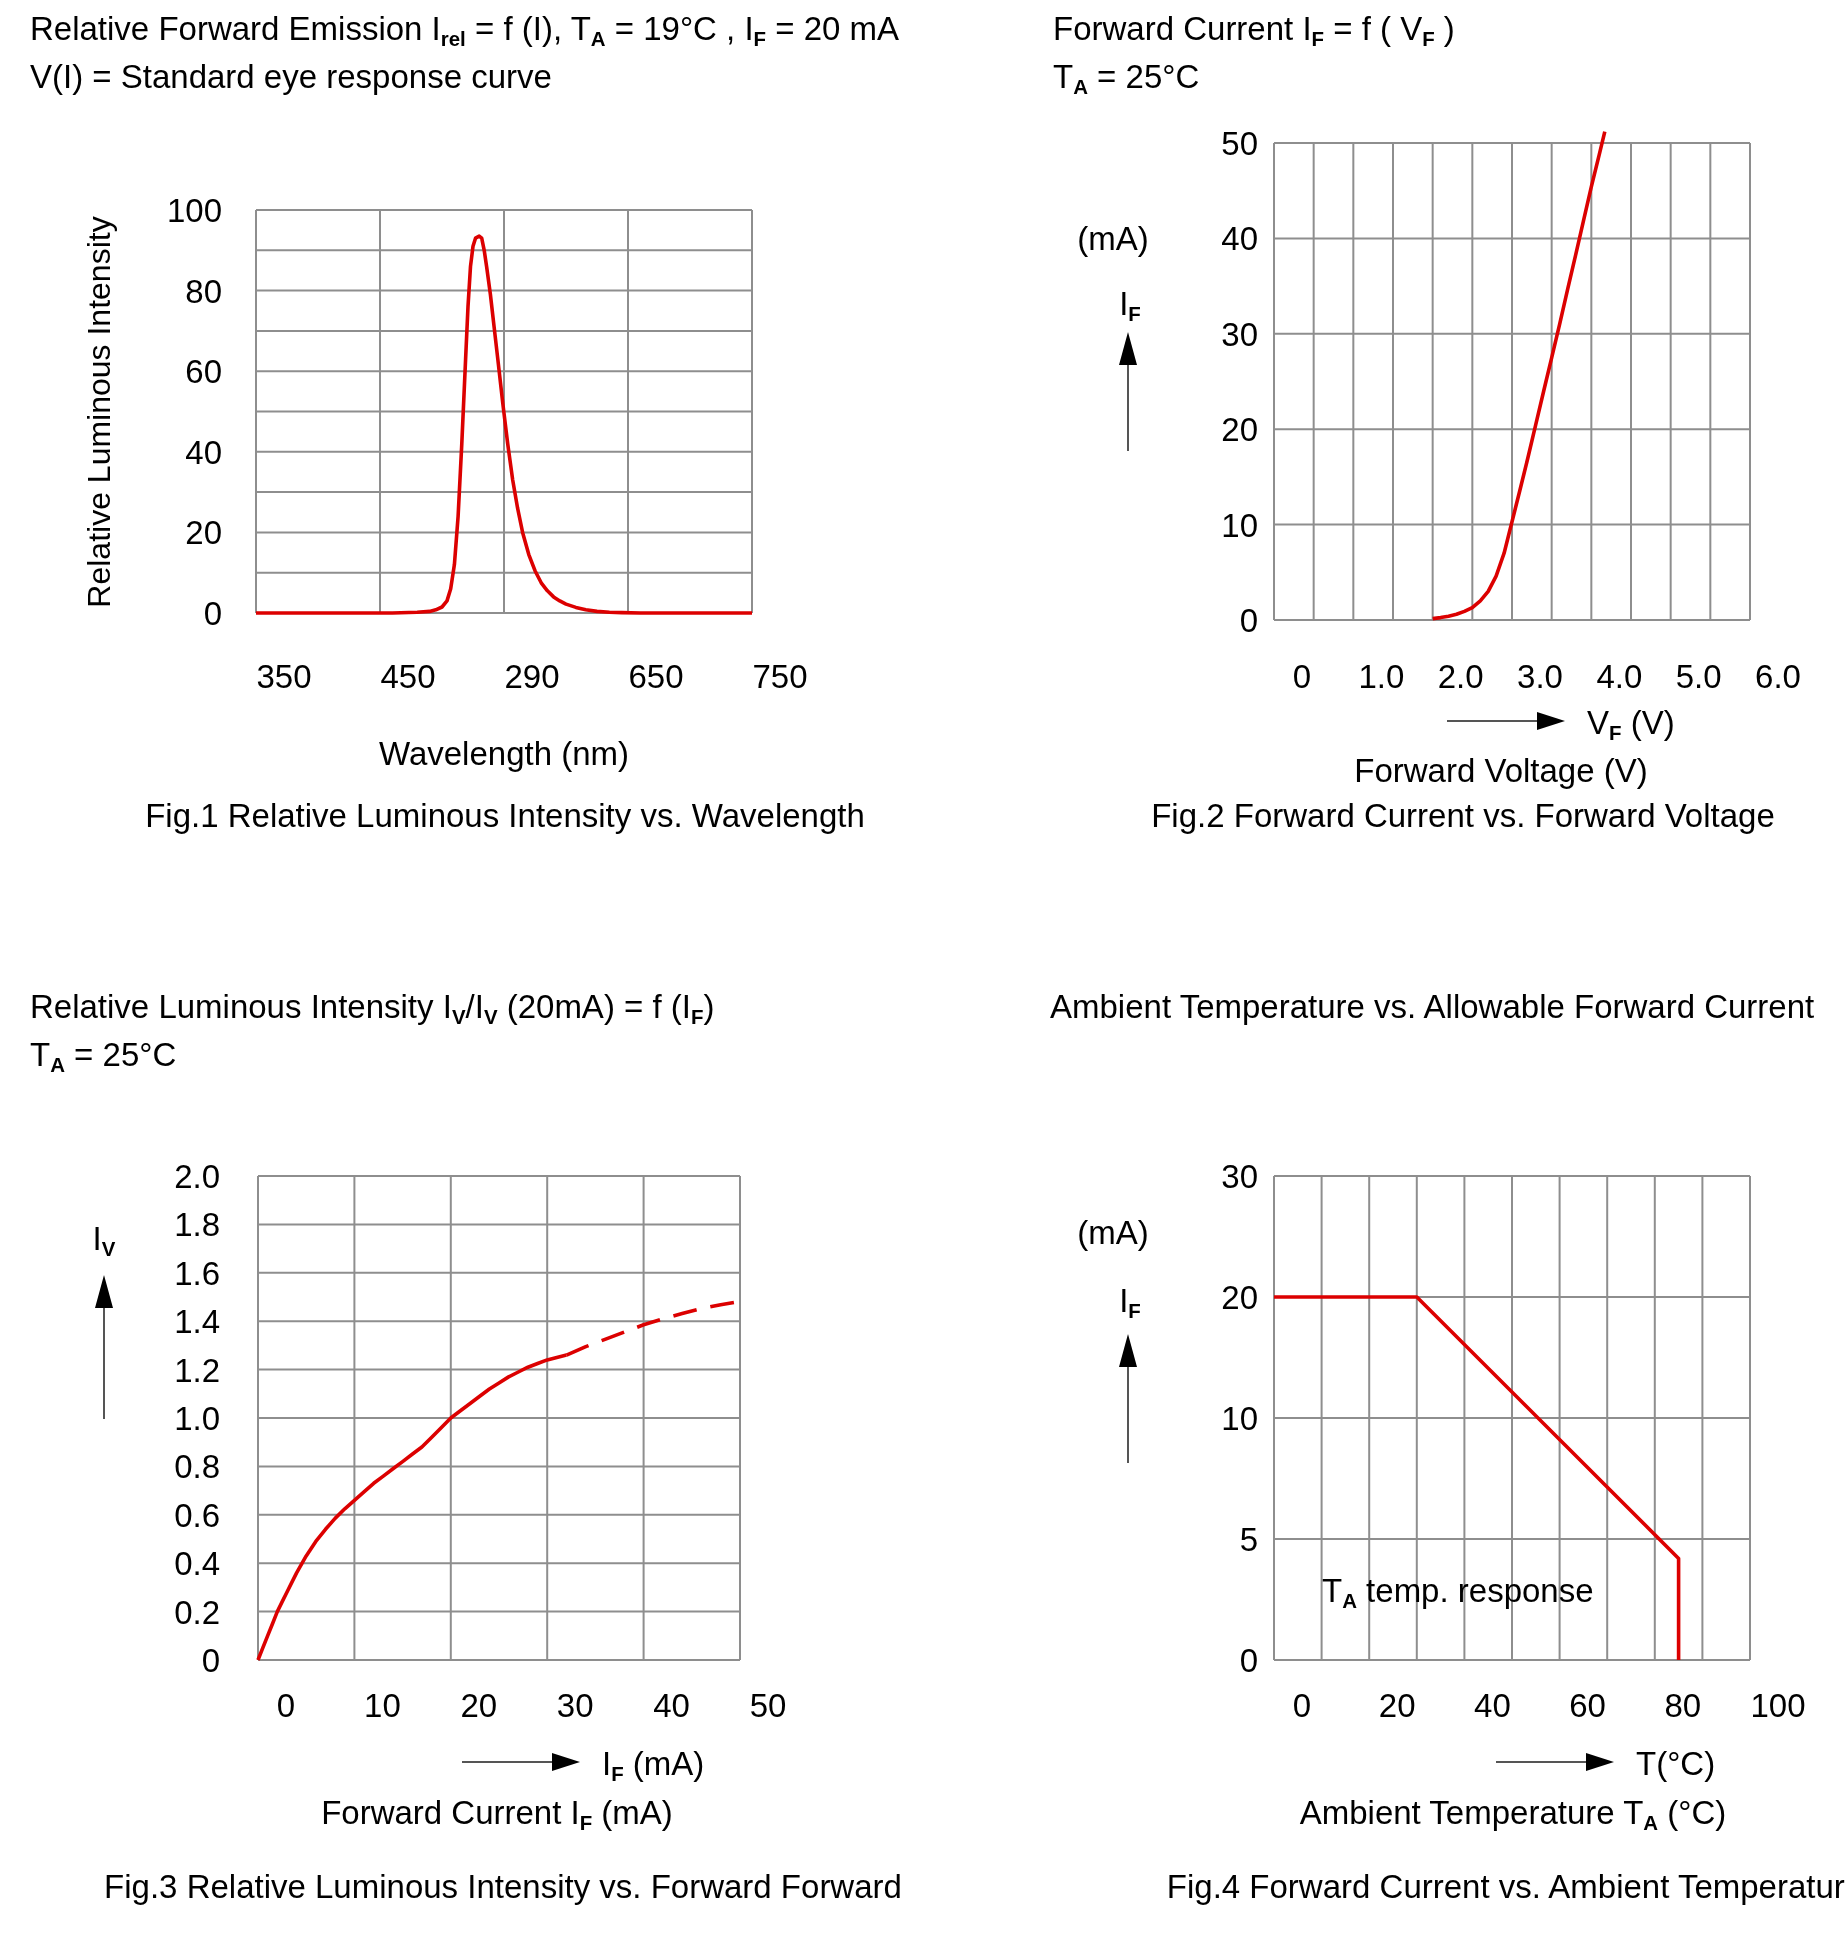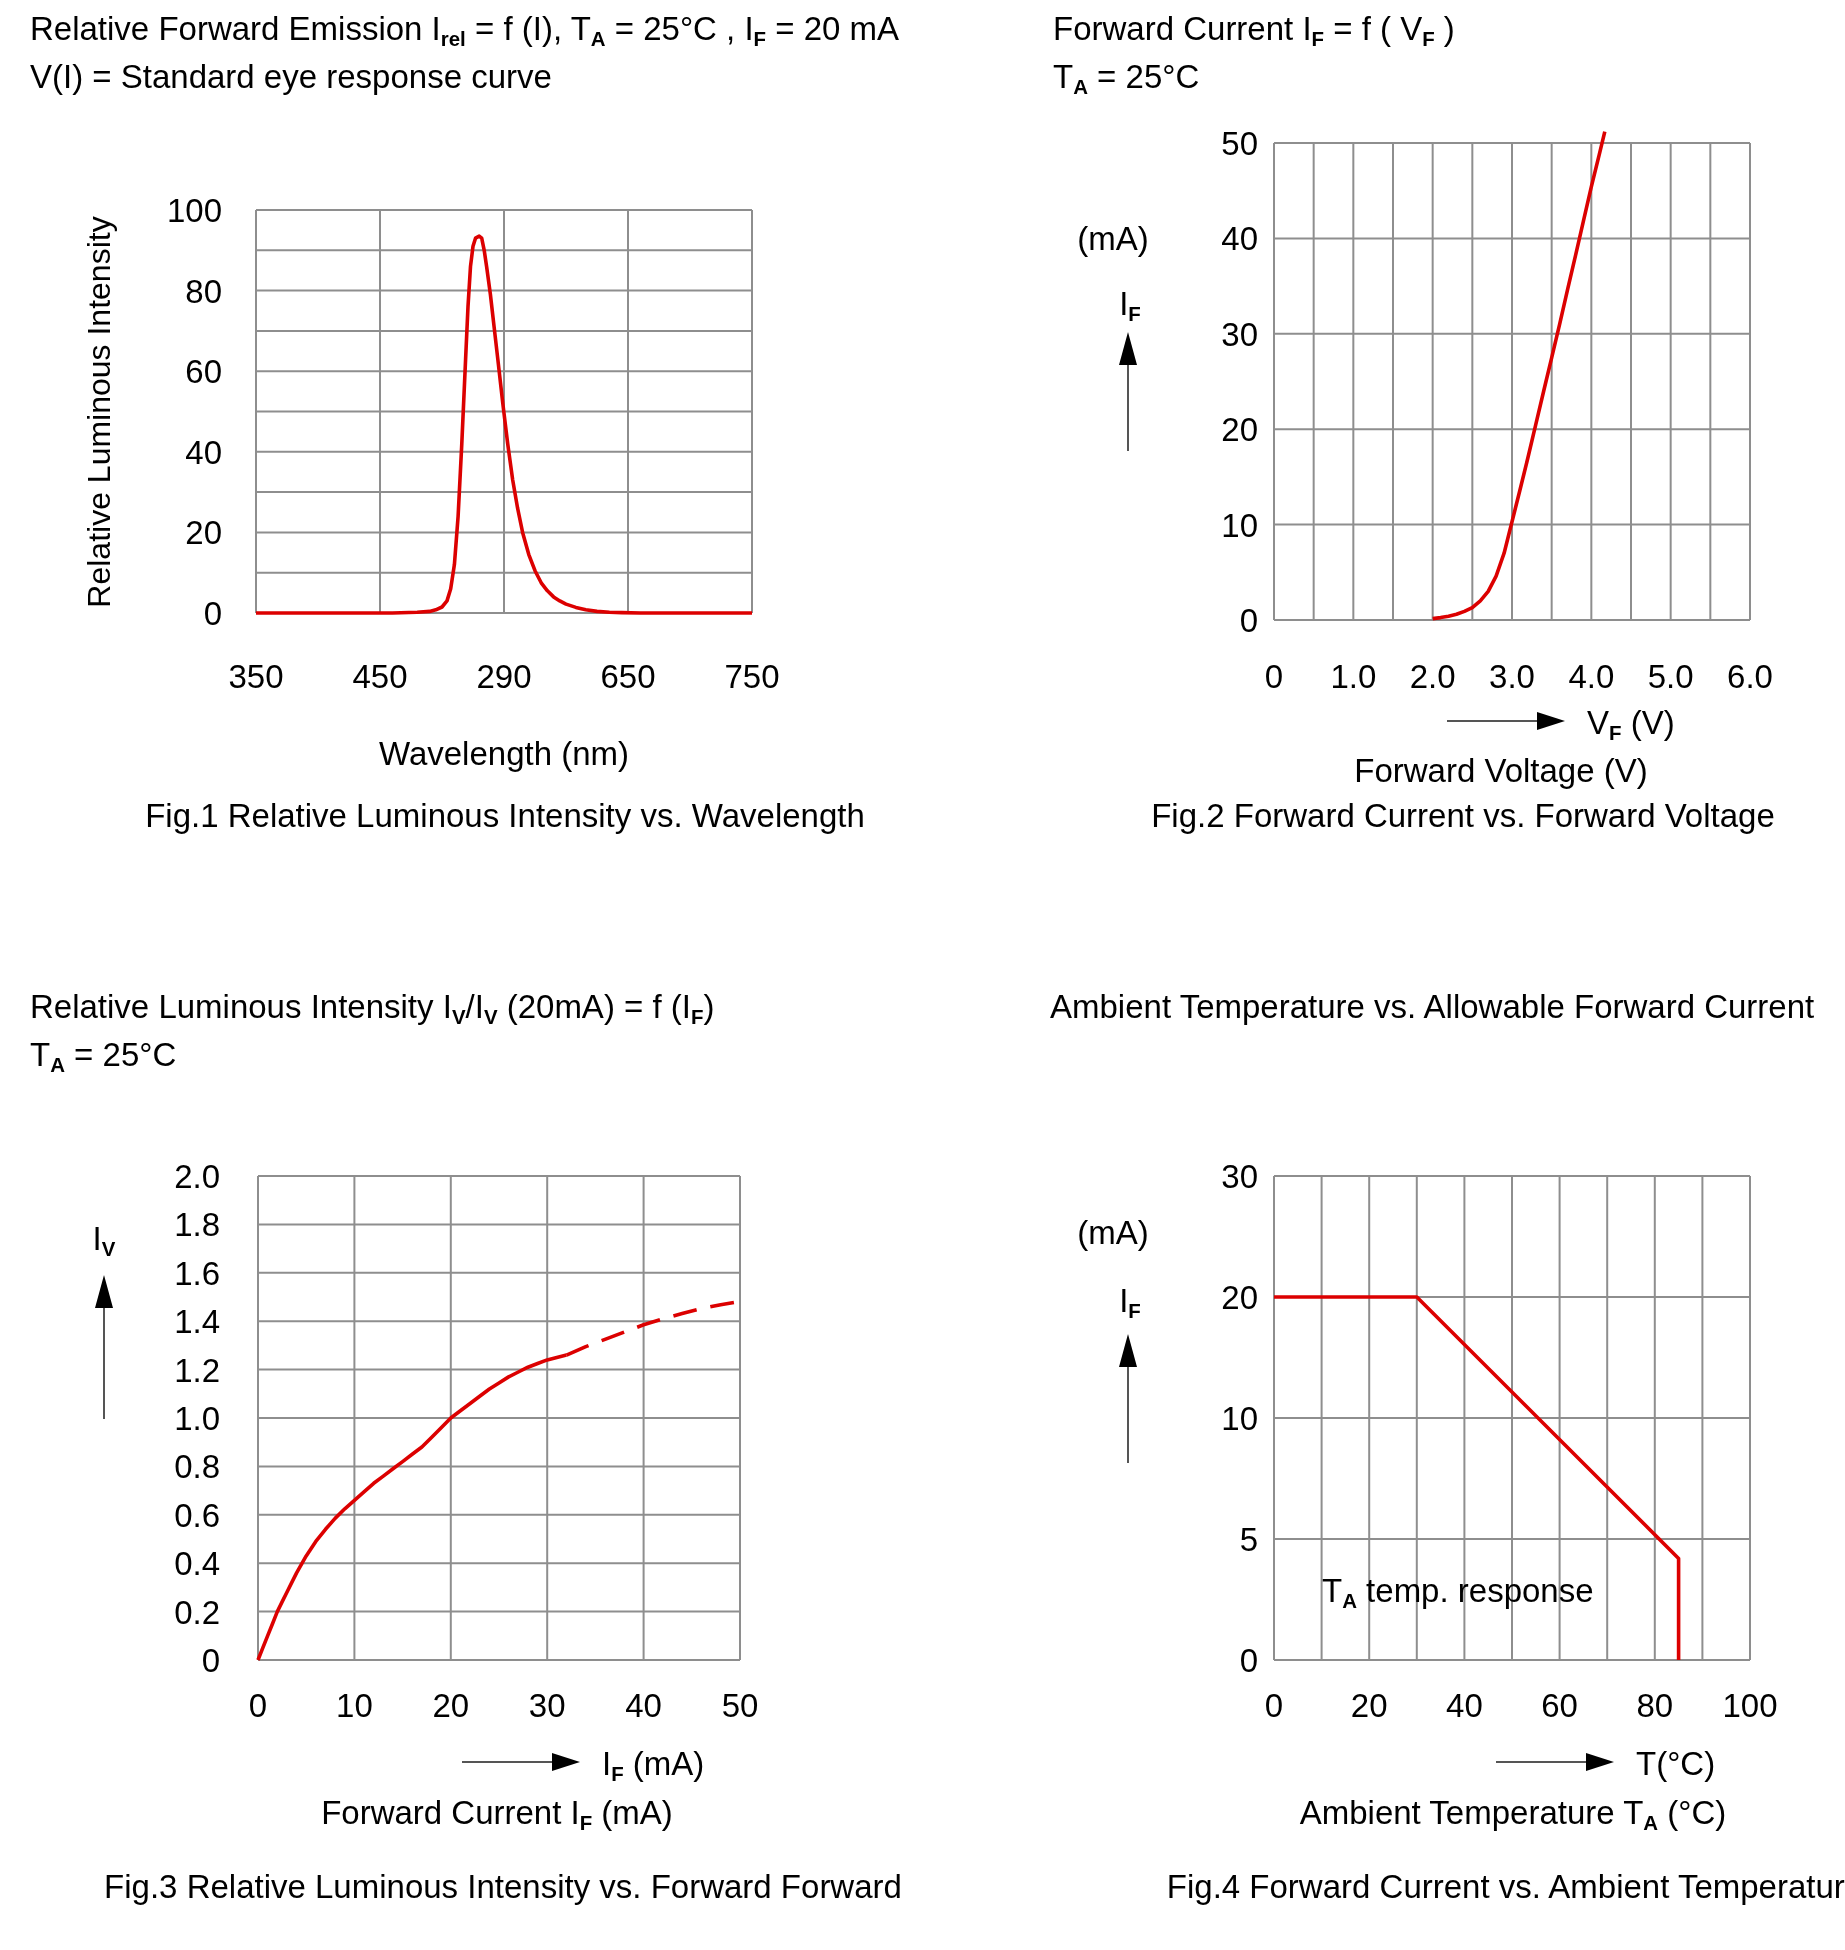--- a/index.html
+++ b/index.html
@@ -5,29 +5,29 @@
   html,body{margin:0;padding:0;background:#ffffff;}
   #canvas{position:relative;width:1845px;height:1950px;background:#ffffff;
           font-family:"Liberation Sans",sans-serif;color:#000;overflow:hidden;}
   .t{position:absolute;font-size:33px;line-height:1.25;white-space:nowrap;}
   .c{transform:translateX(-50%);}
   .vlab{transform:translate(-50%,-50%) rotate(-90deg);transform-origin:center;font-size:32px;}
   .sub{font-size:0.62em;vertical-align:-0.30em;font-weight:bold;}
   svg.plot{position:absolute;overflow:visible;}
   svg.icon{position:absolute;overflow:visible;}
   .tick{position:absolute;font-size:33px;line-height:33px;white-space:nowrap;}
-  .tick.x{transform:translateX(-50%);}
+  .tick.x{transform:translateX(-50%);margin-left:28px;}
   .tick.y{text-align:right;}
 </style>
 </head>
 <body>
 
 <div id="canvas">
 
-  <div class="t" style="left:30px;top:8px"><span>Relative Forward Emission I</span><span class="sub">rel</span><span> = f (I), T</span><span class="sub">A</span><span> = 25°C , I</span><span class="sub">F</span><span> = 20 mA</span></div>
+  <div class="t" style="left:30px;top:8px"><span>Relative Forward Emission I</span><span class="sub">rel</span><span> = f (I), T</span><span class="sub">A</span><span> = 19°C , I</span><span class="sub">F</span><span> = 20 mA</span></div>
   <div class="t" style="left:30px;top:56px"><span>V(I) = Standard eye response curve</span></div>
 
   <div class="t vlab" style="left:99px;top:412px">Relative Luminous Intensity</div>
 
   <svg class="plot" style="left:256px;top:210px" width="496" height="403">
       <line x1="0" y1="0" x2="0" y2="403" stroke="#8e8e8e" stroke-width="2"></line>
       <line x1="124" y1="0" x2="124" y2="403" stroke="#8e8e8e" stroke-width="2"></line>
       <line x1="248" y1="0" x2="248" y2="403" stroke="#8e8e8e" stroke-width="2"></line>
       <line x1="372" y1="0" x2="372" y2="403" stroke="#8e8e8e" stroke-width="2"></line>
       <line x1="496" y1="0" x2="496" y2="403" stroke="#8e8e8e" stroke-width="2"></line>

